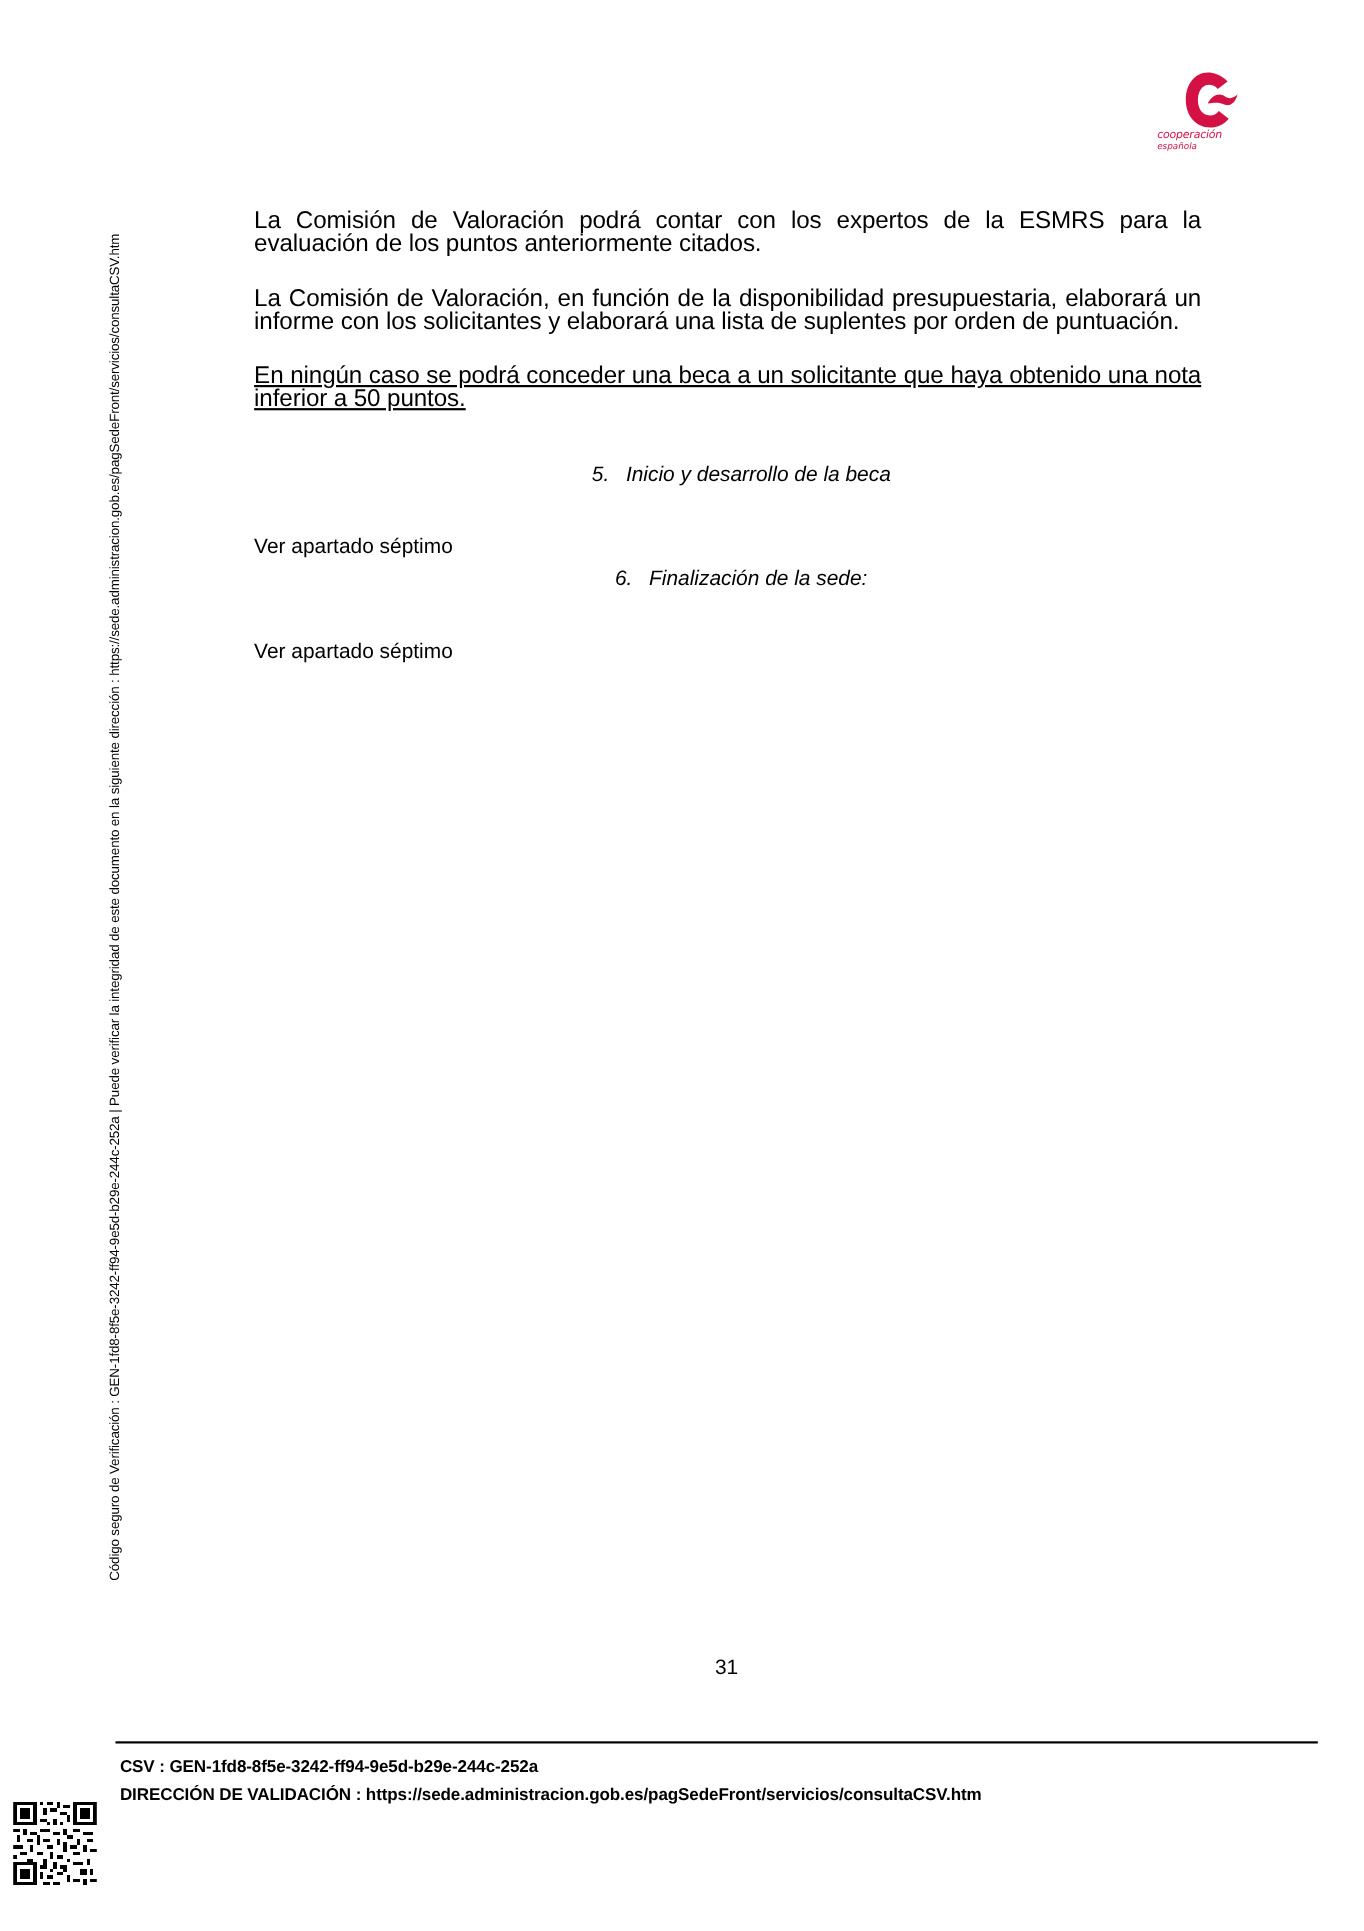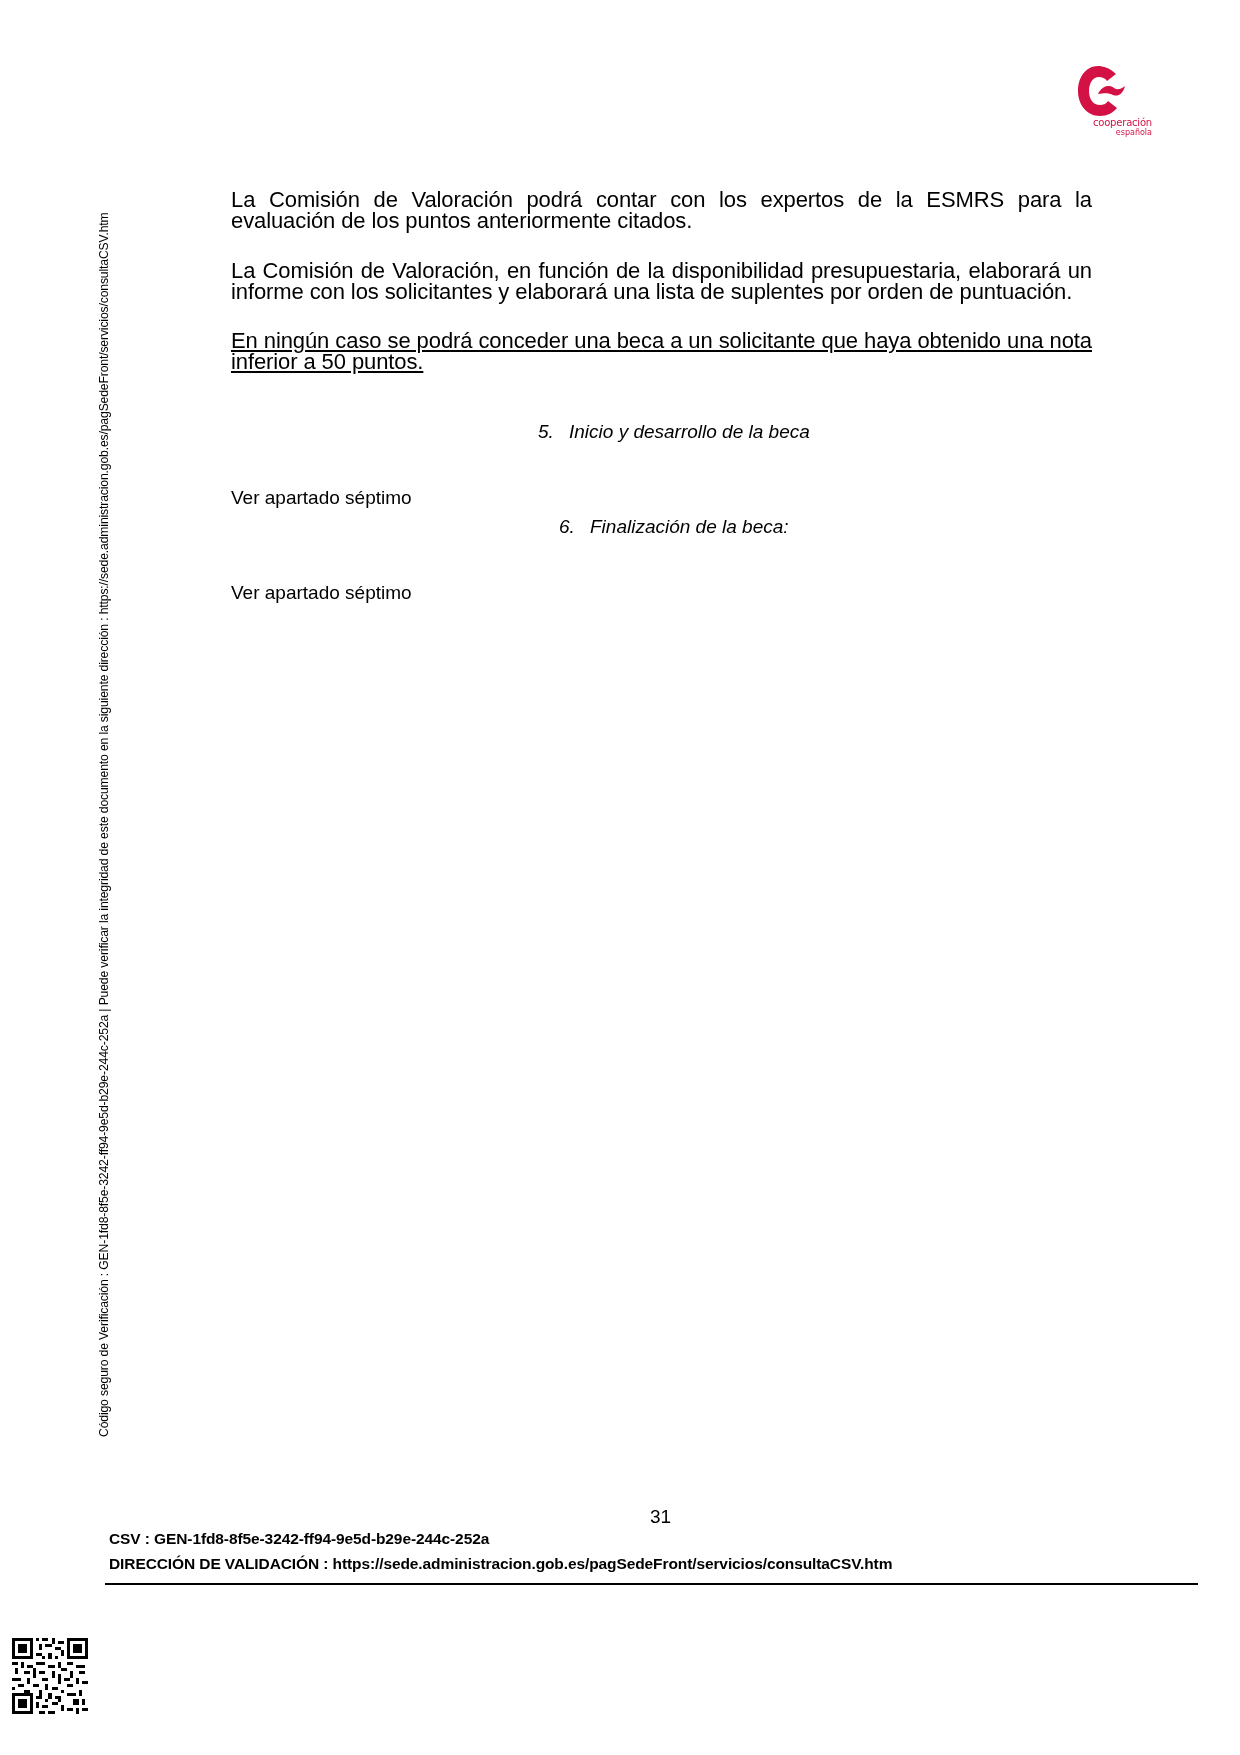--- a/index.html
+++ b/index.html
@@ -21,21 +21,22 @@
       width: 1240px; height: 1755px;
       background: #ffffff;
     }
     
     .logo {
       position: absolute;
       left: 1052px;
       top: 64px;
       width: 100px;
       height: 90px;
-      text-align: right;
+      text-align: left;
+      font-style: italic;
     }
     .logo svg {
       display: block;
       margin: 0 auto;
     }
     .logo-text {
       font-family: "DejaVu Sans", sans-serif;
       color: #d31145;
       line-height: 10px;
     }
@@ -102,21 +103,21 @@
       position: absolute;
       left: 105px;
       top: 1583px;
       width: 1093px;
       height: 2px;
       background: #000;
     }
     .footer {
       position: absolute;
       left: 109px;
-      top: 1526px;
+      top: 1594px;
       font-weight: bold;
       font-size: 15.5px;
       line-height: 25px;
       white-space: nowrap;
       letter-spacing: -0.1px;
     }
     .footer-line { display: block; }
 
     .qr {
       position: absolute;
@@ -148,21 +149,21 @@
     <p class="para p1">La Comisión de Valoración podrá contar con los expertos de la ESMRS para la evaluación de los puntos anteriormente citados.</p>
     <p class="para p2">La Comisión de Valoración, en función de la disponibilidad presupuestaria, elaborará un informe con los solicitantes y elaborará una lista de suplentes por orden de puntuación.</p>
     <p class="para p3">En ningún caso se podrá conceder una beca a un solicitante que haya obtenido una nota inferior a 50 puntos.</p>
 
     <p class="heading h5">
       <span class="num">5.</span><span>Inicio y desarrollo de la beca</span>
     </p>
     <p class="ver1">Ver apartado séptimo</p>
 
     <p class="heading h6">
-      <span class="num">6.</span><span>Finalización de la beca:</span>
+      <span class="num">6.</span><span>Finalización de la sede:</span>
     </p>
     <p class="ver2">Ver apartado séptimo</p>
   </div>
 
   <div class="page-number">31</div>
 
   <div class="footer-rule"></div>
   <div class="footer">
     <span class="footer-line">CSV : GEN-1fd8-8f5e-3242-ff94-9e5d-b29e-244c-252a</span>
     <span class="footer-line">DIRECCIÓN DE VALIDACIÓN : https://sede.administracion.gob.es/pagSedeFront/servicios/consultaCSV.htm</span>

